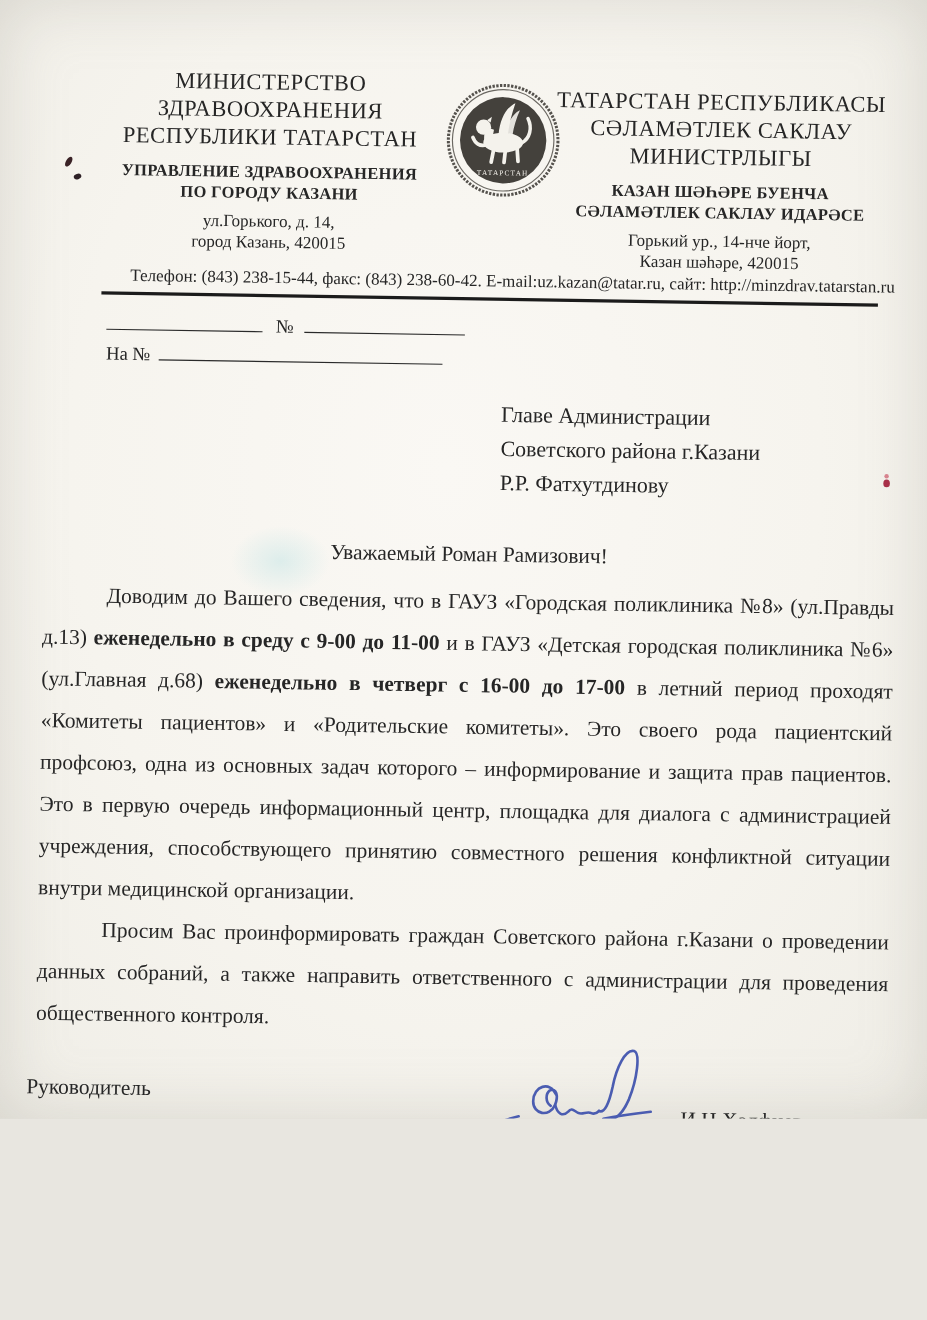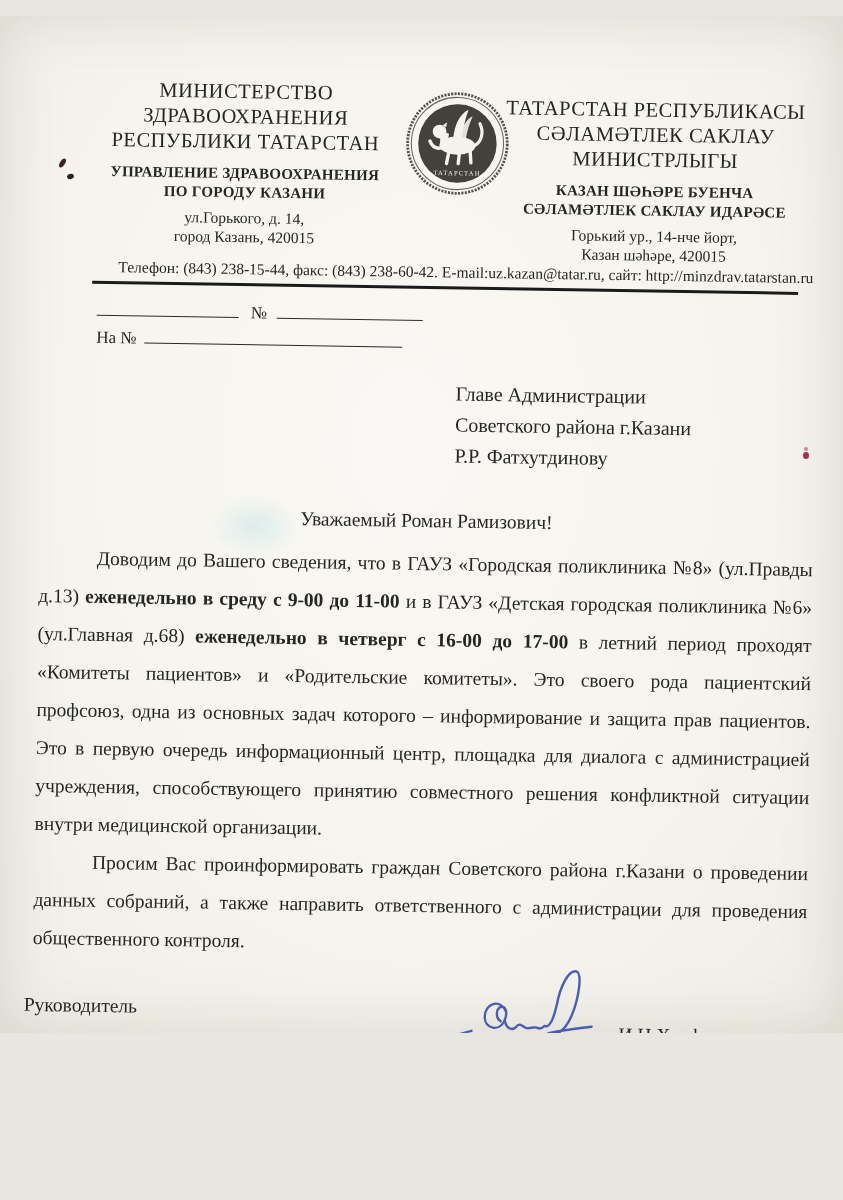--- a/index.html
+++ b/index.html
@@ -1,17 +1,17 @@
 <!DOCTYPE html>
 <html><head>
 <meta charset="utf-8">
 <style>
   html,body{margin:0;padding:0;background:#e8e6e0;}
   .page{
-    position:relative;width:843px;height:1017px;margin:16px auto;overflow:hidden;
+    position:relative;width:843px;height:1017px;margin:0 auto;overflow:hidden;
     background:radial-gradient(ellipse at 48% 42%, #faf8f4 0%, #f6f4ee 55%, #efede6 100%);
     box-shadow:inset 0 0 60px rgba(150,148,138,.28);
     font-family:"Liberation Serif","DejaVu Serif",serif;
     color:#262626;
   }
   .content{position:absolute;inset:0;transform:rotate(0.9deg);transform-origin:421px 600px;}
 
   
   .lh-left{position:absolute;left:86px;top:66px;width:304px;text-align:center;}
   .lh-right{position:absolute;left:462px;top:78px;width:372px;text-align:center;}

